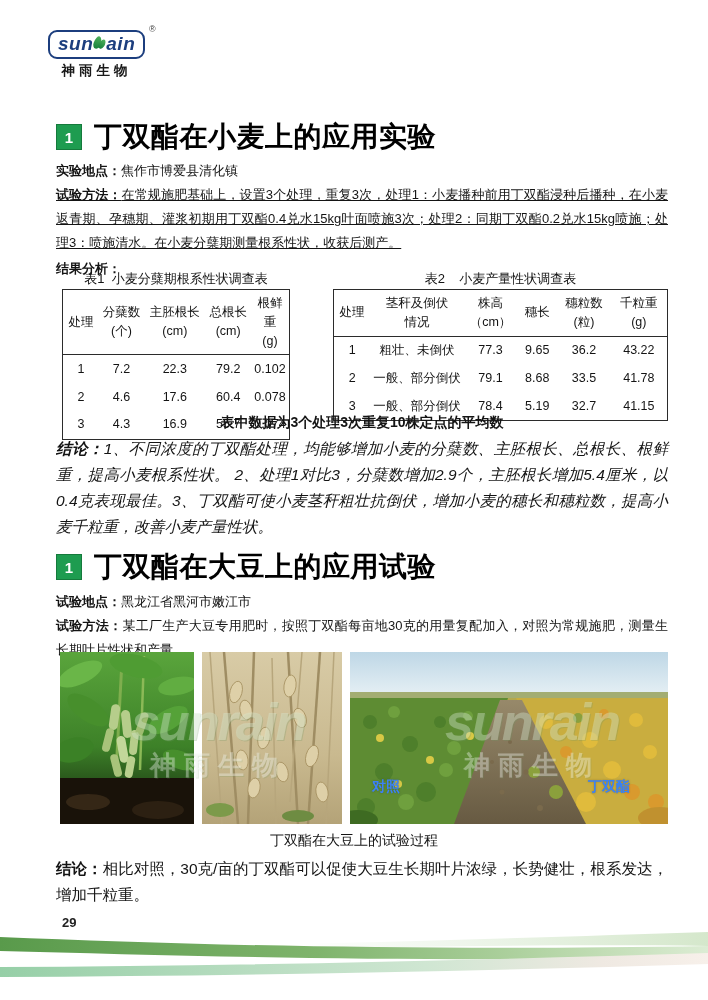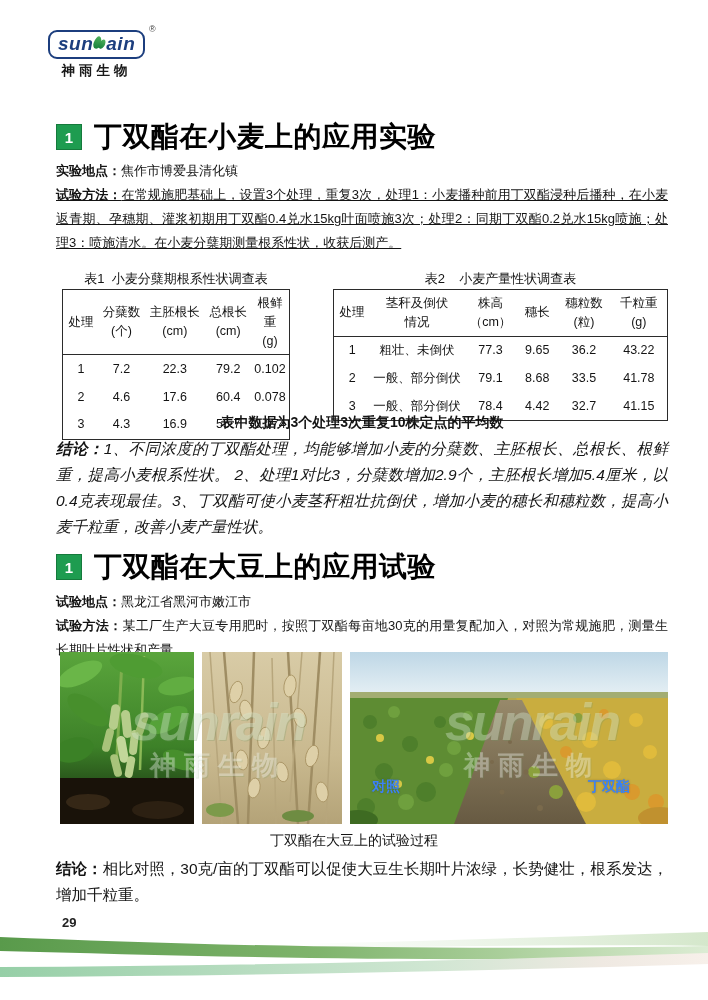--- a/index.html
+++ b/index.html
@@ -76,20 +76,21 @@
 
   <div class="sec-title" style="top:118px;">
     <span class="badge">1</span>
     <span class="t">丁双酯在小麦上的应用实验</span>
   </div>
 
   <p class="bodyline" style="top:159px;"><b>实验地点：</b><span>焦作市博爱县清化镇</span></p>
 
   <p class="bodyline" style="top:183px;text-decoration:underline;"><b>试验方法：</b><span>在常规施肥基础上，设置3个处理，重复3次，处理1：小麦播种前用丁双酯浸种后播种，在小麦返青期、孕穗期、灌浆初期用丁双酯0.4兑水15kg叶面喷施3次；处理2：同期丁双酯0.2兑水15kg喷施；处理3：喷施清水。在小麦分蘖期测量根系性状，收获后测产。</span></p>
 
+  <p class="bodyline" style="top:257px;"><b>结果分析：</b></p>
 
   <p class="tbl-title" style="left:62px; top:270px; width:228px;">表1  小麦分蘖期根系性状调查表</p>
   <div class="tblwrap" style="left:62px; top:289px; width:228px;">
     <table class="tbl">
       <colgroup>
           <col style="width:16%">
           <col style="width:20%">
           <col style="width:27%">
           <col style="width:20%">
           <col style="width:17%">
@@ -172,21 +173,21 @@
             <td>一般、部分倒伏</td>
             <td>79.1</td>
             <td>8.68</td>
             <td>33.5</td>
             <td>41.78</td>
         </tr>
         <tr>
           <td>3</td>
             <td>一般、部分倒伏</td>
             <td>78.4</td>
-            <td>4.42</td>
+            <td>5.19</td>
             <td>32.7</td>
             <td>41.15</td>
         </tr>
       </tbody>
     </table>
   </div>
 
   <p class="note" style="top:414px;">表中数据为3个处理3次重复10株定点的平均数</p>
 
   <p class="bodyline lh26" style="top:436px; font-size:15.5px;font-style:italic;"><b>结论：</b><span>1、不同浓度的丁双酯处理，均能够增加小麦的分蘖数、主胚根长、总根长、根鲜重，提高小麦根系性状。 2、处理1对比3，分蘖数增加2.9个，主胚根长增加5.4厘米，以0.4克表现最佳。3、丁双酯可使小麦茎秆粗壮抗倒伏，增加小麦的穗长和穗粒数，提高小麦千粒重，改善小麦产量性状。</span></p>

